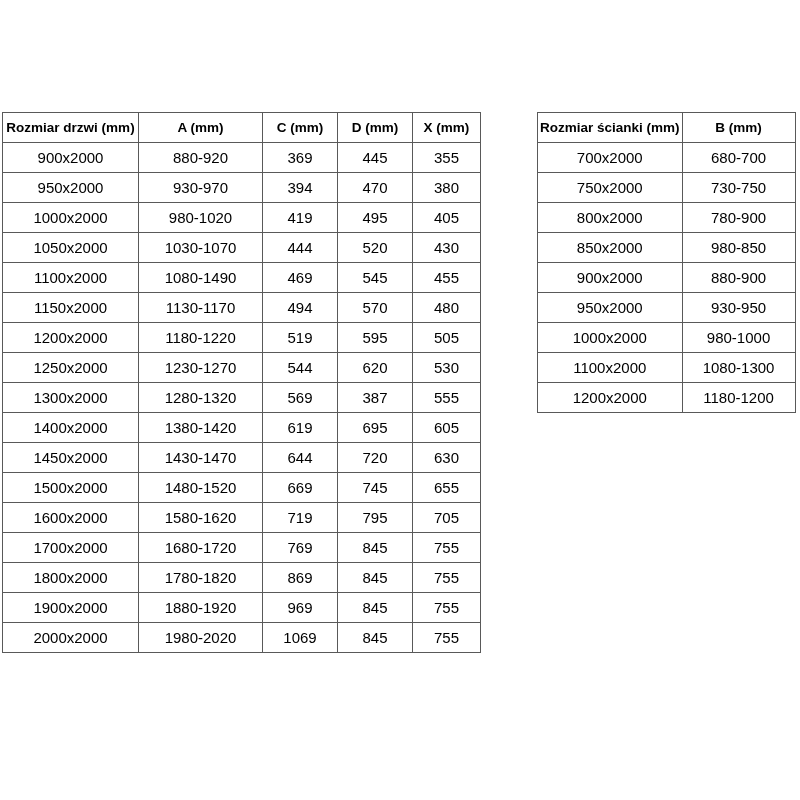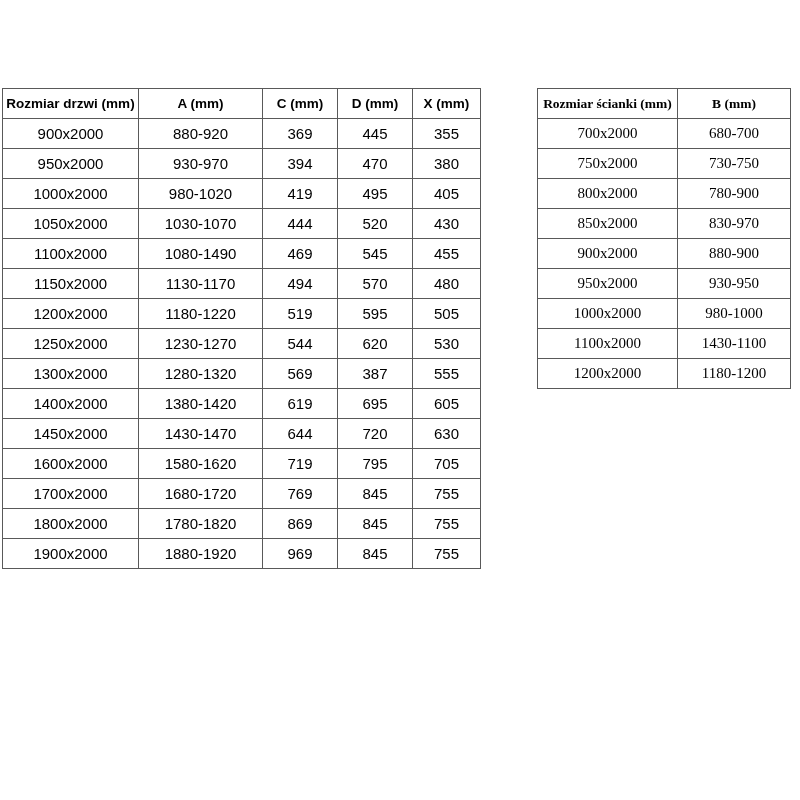--- a/index.html
+++ b/index.html
@@ -10,30 +10,31 @@
     height: 800px;
     background: #ffffff;
     font-family: "Liberation Sans", sans-serif;
     color: #000000;
   }
   .page {
     position: relative;
     width: 800px;
     height: 563px;
     background: #ffffff;
+    margin-top: 24px;
   }
   table {
     border-collapse: collapse;
     table-layout: fixed;
     position: absolute;
     top: 88px;
     background: #ffffff;
   }
   #door-table  { left: 2px; }
-  #panel-table { left: 537px; font-family: Liberation Serif, serif; }
+  #panel-table { left: 537px; }
   th, td {
     border: 1px solid #595959;
     text-align: center;
     vertical-align: middle;
     height: 30px;
     padding: 0 2px;
     overflow: hidden;
     white-space: nowrap;
   }
   th {
@@ -148,20 +149,27 @@
           <td>605</td>
         </tr>
         <tr>
           <td>1450x2000</td>
           <td>1430-1470</td>
           <td>644</td>
           <td>720</td>
           <td>630</td>
         </tr>
         <tr>
+          <td>1500x2000</td>
+          <td>1480-1520</td>
+          <td>669</td>
+          <td>745</td>
+          <td>655</td>
+        </tr>
+        <tr>
           <td>1600x2000</td>
           <td>1580-1620</td>
           <td>719</td>
           <td>795</td>
           <td>705</td>
         </tr>
         <tr>
           <td>1700x2000</td>
           <td>1680-1720</td>
           <td>769</td>
@@ -172,20 +180,27 @@
           <td>1800x2000</td>
           <td>1780-1820</td>
           <td>869</td>
           <td>845</td>
           <td>755</td>
         </tr>
         <tr>
           <td>1900x2000</td>
           <td>1880-1920</td>
           <td>969</td>
+          <td>845</td>
+          <td>755</td>
+        </tr>
+        <tr>
+          <td>2000x2000</td>
+          <td>1980-2020</td>
+          <td>1069</td>
           <td>845</td>
           <td>755</td>
         </tr>
       </tbody>
   </table>
 
   <table id="panel-table">
     <colgroup>
       <col class="c0">
         <col class="c1">
@@ -204,37 +219,37 @@
         <tr>
           <td>750x2000</td>
           <td>730-750</td>
         </tr>
         <tr>
           <td>800x2000</td>
           <td>780-900</td>
         </tr>
         <tr>
           <td>850x2000</td>
-          <td>830-970</td>
+          <td>980-850</td>
         </tr>
         <tr>
           <td>900x2000</td>
           <td>880-900</td>
         </tr>
         <tr>
           <td>950x2000</td>
           <td>930-950</td>
         </tr>
         <tr>
           <td>1000x2000</td>
           <td>980-1000</td>
         </tr>
         <tr>
           <td>1100x2000</td>
-          <td>1430-1100</td>
+          <td>1080-1300</td>
         </tr>
         <tr>
           <td>1200x2000</td>
           <td>1180-1200</td>
         </tr>
       </tbody>
   </table>
 
 </div>
 

